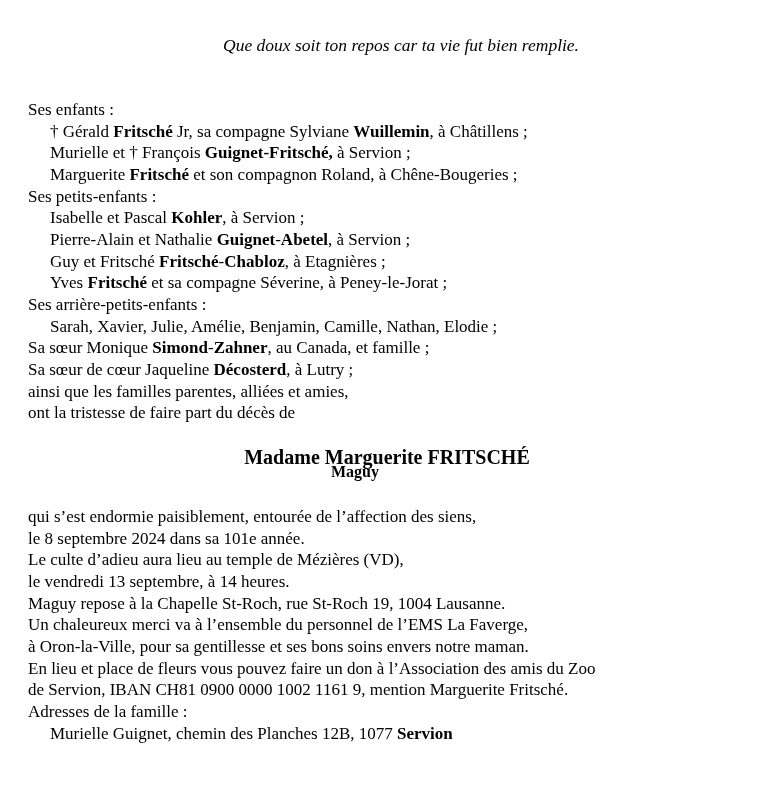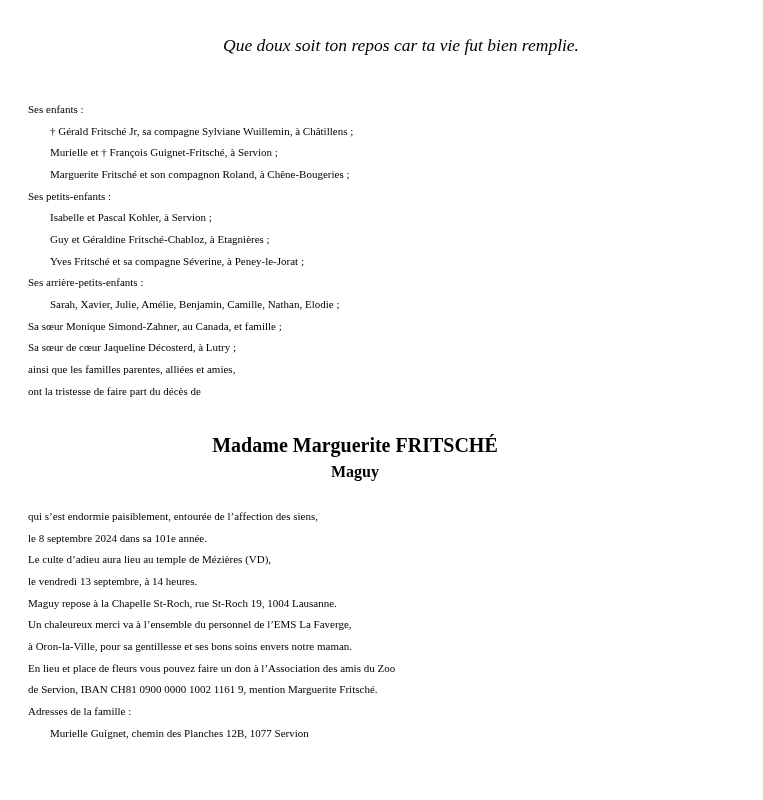--- a/index.html
+++ b/index.html
@@ -26,39 +26,40 @@
     right: 39px;
     font-style: italic;
     font-size: 17.5px;
     line-height: 22px;
     white-space: nowrap;
   }
   .block {
     position: absolute;
     left: 28px;
     right: 20px;
-    font-size: 11px;
+    font-size: 17px;
     line-height: 21.65px;
   }
   .block-family { top: 99px; }
   .block-body   { top: 506px; }
   .line { white-space: pre; }
   .line.indent { padding-left: 22px; }
-  .bold { font-weight: normal; }
+  .bold { font-weight: bold; }
   .title-wrap {
     position: absolute;
     left: 0;
     width: 710px;
     text-align: center;
   }
   .deceased-name {
-    top: 433px;
+    top: 445px;
     font-weight: bold;
     font-size: 20px;
     line-height: 24px;
+    margin-left: 32px;
   }
   .deceased-nickname {
     top: 462px;
     font-weight: bold;
     font-size: 16px;
     line-height: 20px;
   }
 </style>
 </head>
 <body>
@@ -67,21 +68,22 @@
 
   <div class="quote">Que doux soit ton repos car ta vie fut bien remplie.</div>
 
   <div class="block block-family">
       <div class="line"><span>Ses enfants :</span></div>
       <div class="line indent"><span>† Gérald </span><span class="bold">Fritsché</span><span> Jr, sa compagne Sylviane </span><span class="bold">Wuillemin</span><span>, à Châtillens ;</span></div>
       <div class="line indent"><span>Murielle et † François </span><span class="bold">Guignet-Fritsché,</span><span> à Servion ;</span></div>
       <div class="line indent"><span>Marguerite </span><span class="bold">Fritsché</span><span> et son compagnon Roland, à Chêne-Bougeries ;</span></div>
       <div class="line"><span>Ses petits-enfants :</span></div>
       <div class="line indent"><span>Isabelle et Pascal </span><span class="bold">Kohler</span><span>, à Servion ;</span></div>
-      <div class="line indent"><span>Guy et Géraldine </span><span class="bold">Fritsché</span><span>-</span><span class="bold">Chabloz</span><span>, à Etagnières ;</span></div>
+      <div class="line indent"><span>Pierre-Alain et Nathalie </span><span class="bold">Guignet</span><span>-</span><span class="bold">Abetel</span><span>, à Servion ;</span></div>
+      <div class="line indent"><span>Guy et Fritsché </span><span class="bold">Fritsché</span><span>-</span><span class="bold">Chabloz</span><span>, à Etagnières ;</span></div>
       <div class="line indent"><span>Yves </span><span class="bold">Fritsché</span><span> et sa compagne Séverine, à Peney-le-Jorat ;</span></div>
       <div class="line"><span>Ses arrière-petits-enfants :</span></div>
       <div class="line indent"><span>Sarah, Xavier, Julie, Amélie, Benjamin, Camille, Nathan, Elodie ;</span></div>
       <div class="line"><span>Sa sœur Monique </span><span class="bold">Simond</span><span>-</span><span class="bold">Zahner</span><span>, au Canada, et famille ;</span></div>
       <div class="line"><span>Sa sœur de cœur Jaqueline </span><span class="bold">Décosterd</span><span>, à Lutry ;</span></div>
       <div class="line"><span>ainsi que les familles parentes, alliées et amies,</span></div>
       <div class="line"><span>ont la tristesse de faire part du décès de</span></div>
     </div>
 
   <div class="title-wrap deceased-name">Madame Marguerite FRITSCHÉ</div>

